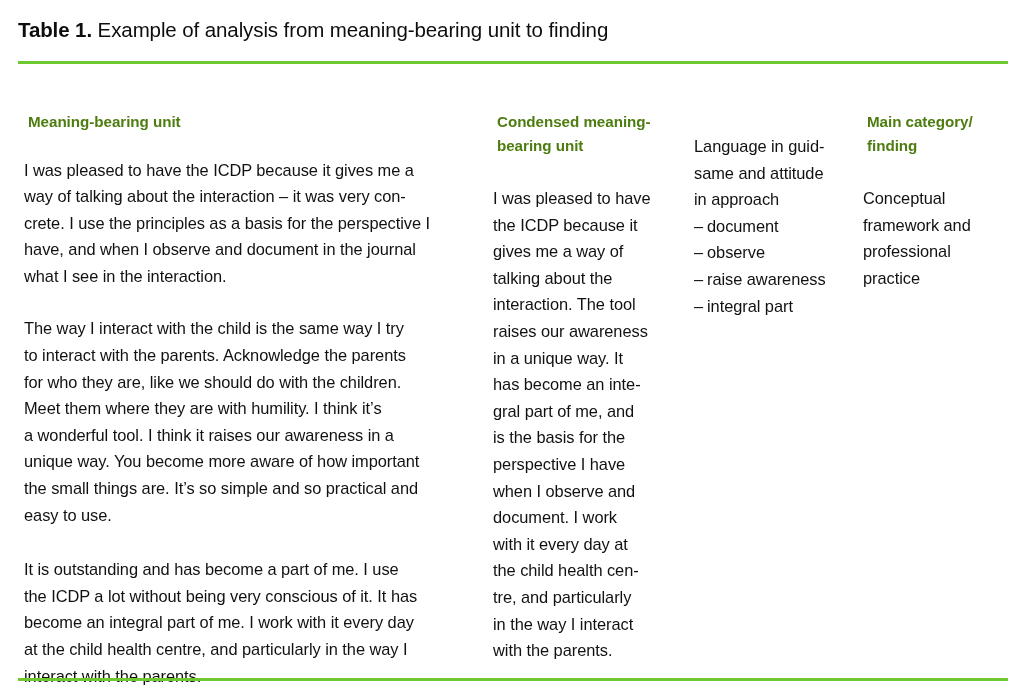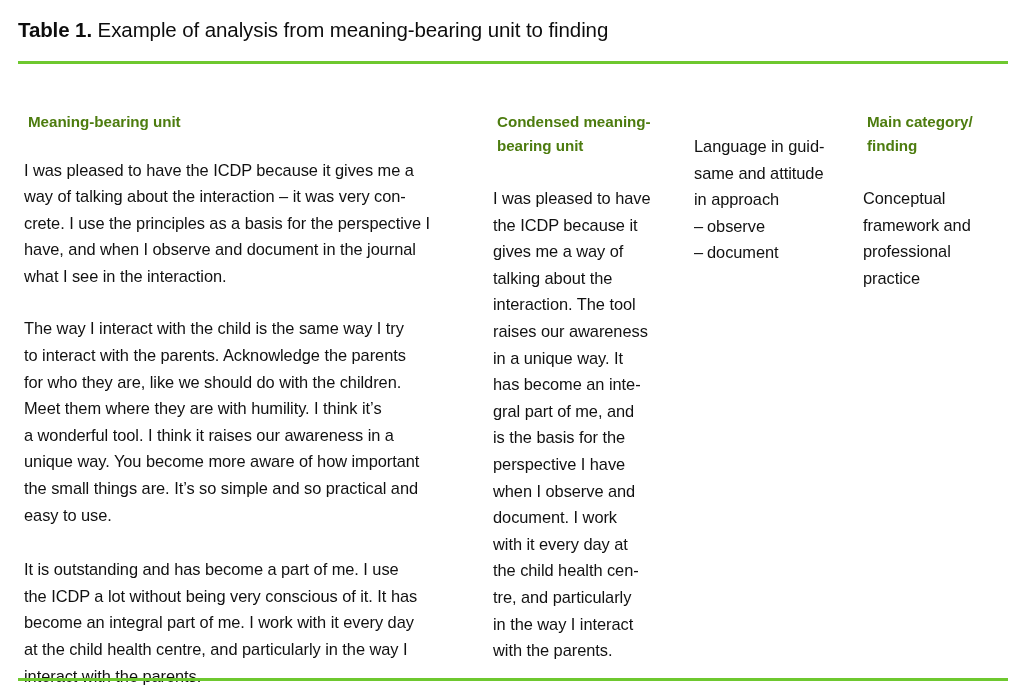--- a/index.html
+++ b/index.html
@@ -176,22 +176,24 @@
 with the parents.</p>
       </div>
     </div>
 
     <div class="col col-3">
       <div class="col-body">
         <p class="para" style="margin-bottom:0;">Language in guid-
 same and attitude
 in approach</p>
         <ul class="subcat-list">
+          <li class="subcat-item"><span class="subcat-dash">–</span><span>document</span></li>
           <li class="subcat-item"><span class="subcat-dash">–</span><span>observe</span></li>
-          <li class="subcat-item"><span class="subcat-dash">–</span><span>document</span></li>
+          <li class="subcat-item"><span class="subcat-dash">–</span><span>raise awareness</span></li>
+          <li class="subcat-item"><span class="subcat-dash">–</span><span>integral part</span></li>
         </ul>
       </div>
     </div>
 
     <div class="col col-4">
       <div class="col-head" style="white-space: pre-line;">Main category/
 finding</div>
       <div class="col-body">
         <p class="para">Conceptual
 framework and

